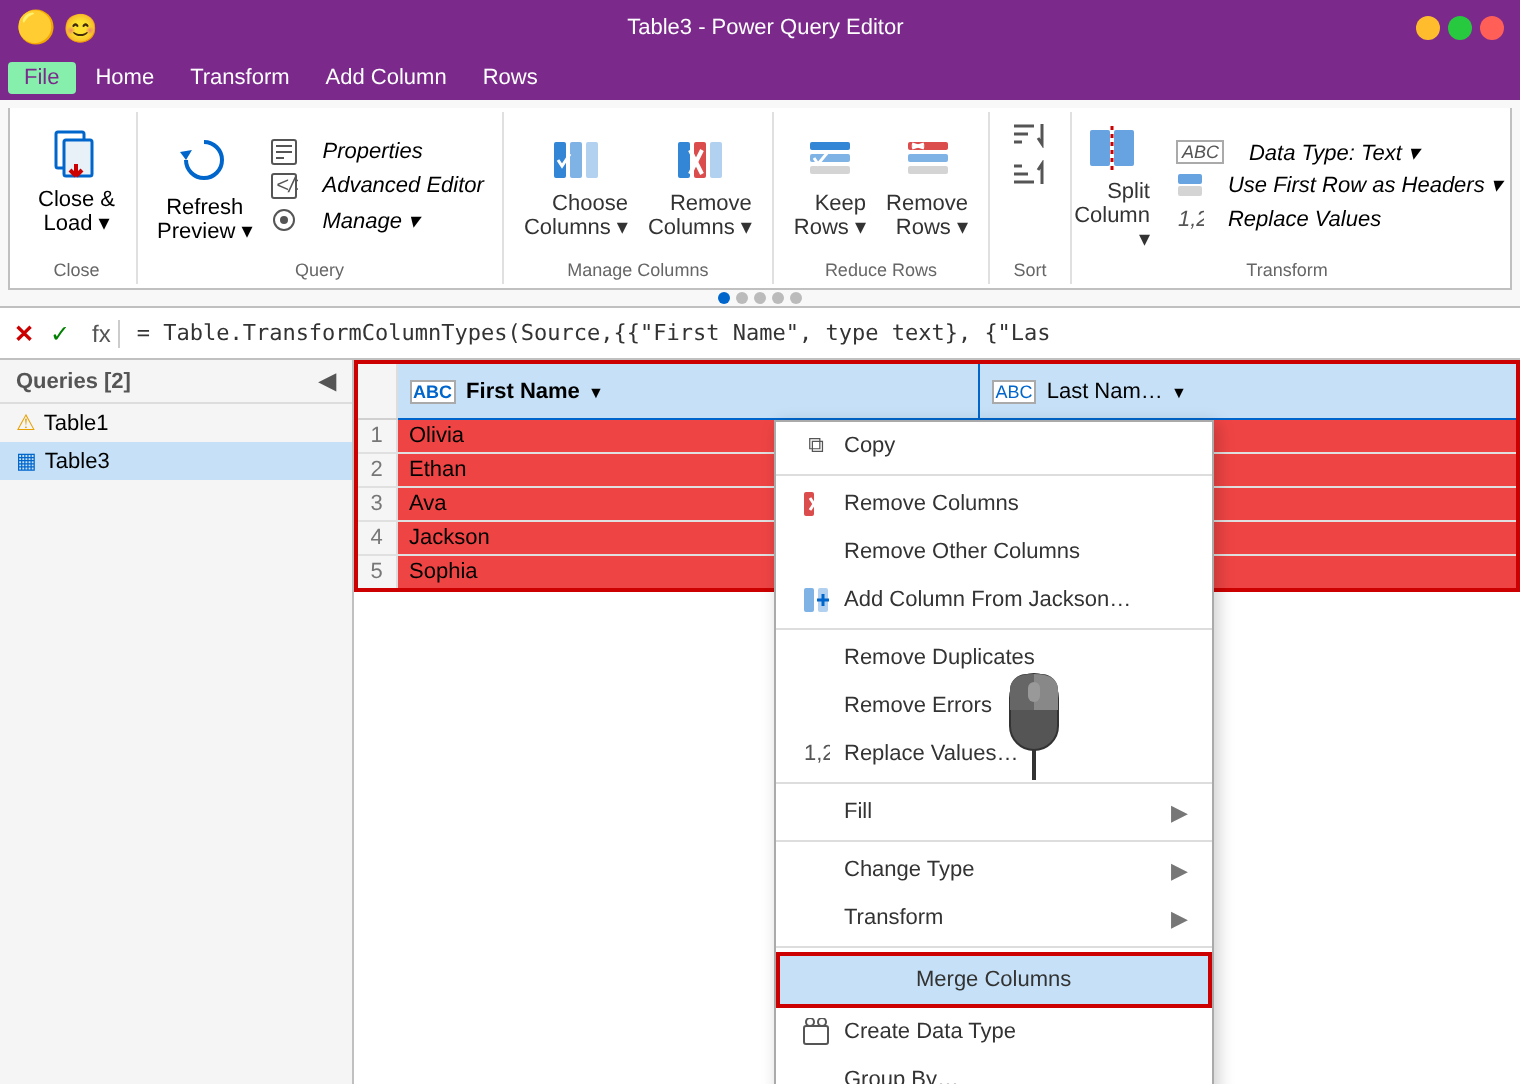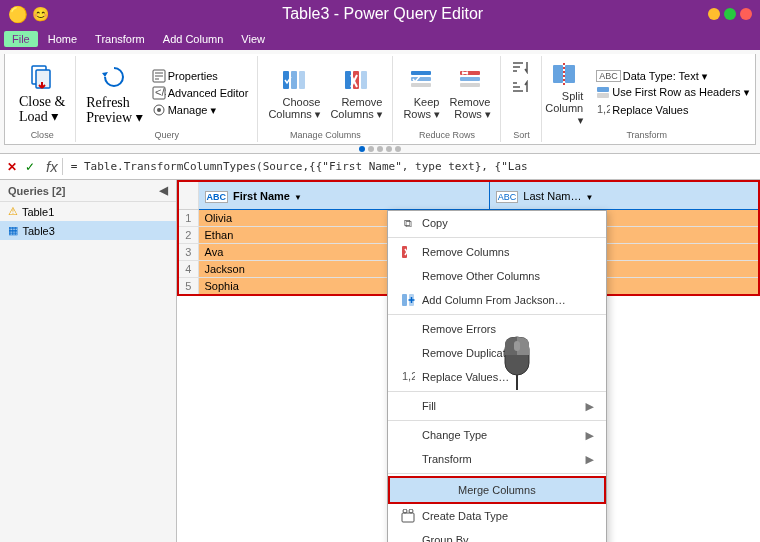--- a/index.html
+++ b/index.html
@@ -8,21 +8,21 @@
     
     .title-bar {
       height: 28px;
       background: #7b2a8c;
       display: flex;
       align-items: center;
       padding: 0 8px;
       color: white;
     }
     .title-bar-icons { display: flex; align-items: center; gap: 4px; margin-right: 8px; }
-    .title-text { flex: 1; text-align: center; font-size: 16px; }
+    .title-text { flex: 1; text-align: center; font-size: 11px; }
     .title-controls { display: flex; gap: 4px; }
     .title-ctrl { width: 12px; height: 12px; border-radius: 50%; }
     .tc-min { background: #ffbd2e; }
     .tc-max { background: #27c93f; }
     .tc-close { background: #ff5f57; }
 
     
     .menu-bar {
       height: 22px;
       background: #7b2a8c;
@@ -111,54 +111,55 @@
       min-width: 40px;
     }
     .ribbon-btn-large .icon-area {
       width: 32px;
       height: 32px;
       display: flex;
       align-items: center;
       justify-content: center;
     }
     .ribbon-btn-large .btn-label {
-      font-size: 14px;
+      font-size: 11px;
+      text-align: center;
       line-height: 1.1;
       margin-top: 2px;
-      font-family: Liberation Serif, serif;
     }
     .small-btns {
       display: flex;
       flex-direction: column;
       gap: 1px;
     }
     .small-btn {
       display: flex;
       align-items: center;
-      gap: 2px;
+      gap: 12px;
       padding: 1px 3px;
       cursor: pointer;
       border-radius: 2px;
       white-space: nowrap;
       font-size: 10px;
+      font-style: italic;
     }
 
     
     .formula-bar {
       display: flex;
       align-items: center;
       background: white;
       border-bottom: 1px solid #c0c0c0;
       padding: 2px 4px;
       gap: 4px;
       height: 26px;
     }
     .formula-icons { display: flex; gap: 2px; }
     .formula-icon { width: 16px; height: 16px; display: flex; align-items: center; justify-content: center; cursor: pointer; color: #555; font-size: 12px; }
-    .formula-fx { font-size: 15px; font-style: italic; color: #555; padding: 0 4px; border-right: 1px solid #ccc; margin-right: 4px; }
+    .formula-fx { font-size: 12px; color: #555; padding: 0 4px; border-right: 1px solid #ccc; margin-right: 4px; }
     .formula-input {
       flex: 1;
       font-size: 11px;
       color: #333;
       font-family: 'Consolas', monospace;
     }
 
     
     .main-area {
       display: flex;
@@ -217,21 +218,21 @@
       background: #c5e0f7;
       border-color: #0066cc;
     }
     .data-table td {
       border: 1px solid #e0e0e0;
       padding: 2px 6px;
       white-space: nowrap;
     }
     .data-table tr:nth-child(odd) td { background: #fafafa; }
     .data-table tr:nth-child(even) td { background: white; }
-    .data-table tr.selected td { background: #fdba74; }
+    .data-table tr.selected td { background: #ef4444; }
     .row-num {
       width: 20px;
       text-align: center;
       color: #777;
       background: #f5f5f5 !important;
       border-right: 1px solid #ddd !important;
     }
     .col-header-row th { height: 28px; }
 
     
@@ -317,21 +318,21 @@
     <div class="title-ctrl tc-max"></div>
     <div class="title-ctrl tc-close"></div>
   </div>
 </div>
 
 <div class="menu-bar">
   <div class="menu-item active">File</div>
   <div class="menu-item">Home</div>
   <div class="menu-item">Transform</div>
   <div class="menu-item">Add Column</div>
-  <div class="menu-item">View</div>
+  <div class="menu-item">Rows</div>
 </div>
 
 <div class="ribbon">
   <div class="ribbon-content">
 
     <div class="ribbon-group">
       <div class="ribbon-btn-large">
         <div class="icon-area">
           <svg width="28" height="28" viewBox="0 0 28 28">
             <rect x="4" y="4" width="14" height="18" rx="1" fill="white" stroke="#0066cc" stroke-width="1.5"></rect>
@@ -627,25 +628,25 @@
               <rect x="8" y="1" width="5" height="12" rx="1" fill="#0066cc" opacity="0.3"></rect>
               <line x1="10.5" y1="4" x2="10.5" y2="10" stroke="#0066cc" stroke-width="1.5"></line>
               <line x1="7.5" y1="7" x2="13.5" y2="7" stroke="#0066cc" stroke-width="1.5"></line>
             </svg>
         </span>
         <span>Add Column From Jackson…</span>
       </div>
       <div class="ctx-separator"></div>
       <div class="ctx-item">
         <span class="ctx-icon"></span>
+        <span>Remove Duplicates</span>
+      </div>
+      <div class="ctx-item">
+        <span class="ctx-icon"></span>
         <span>Remove Errors</span>
-      </div>
-      <div class="ctx-item">
-        <span class="ctx-icon"></span>
-        <span>Remove Duplicates</span>
       </div>
       <div class="ctx-item">
         <span class="ctx-icon">
           <svg width="14" height="14" viewBox="0 0 14 14">
               <text x="1" y="10" font-size="8" fill="#555">1,2</text>
             </svg>
         </span>
         <span>Replace Values…</span>
       </div>
       <div class="ctx-separator"></div>

